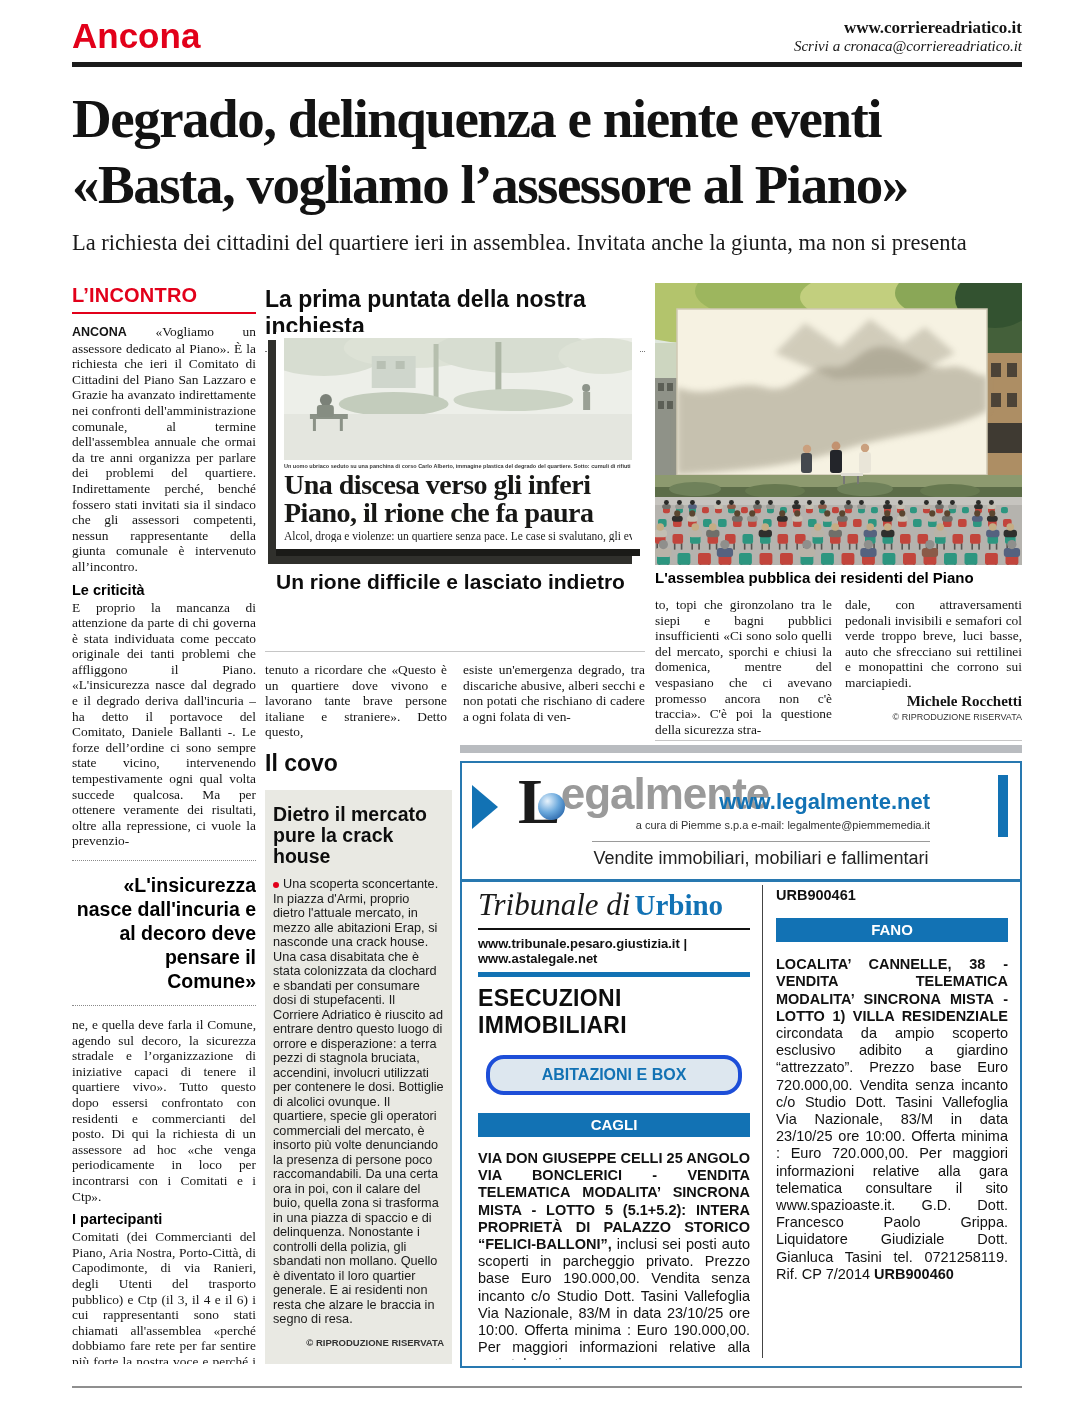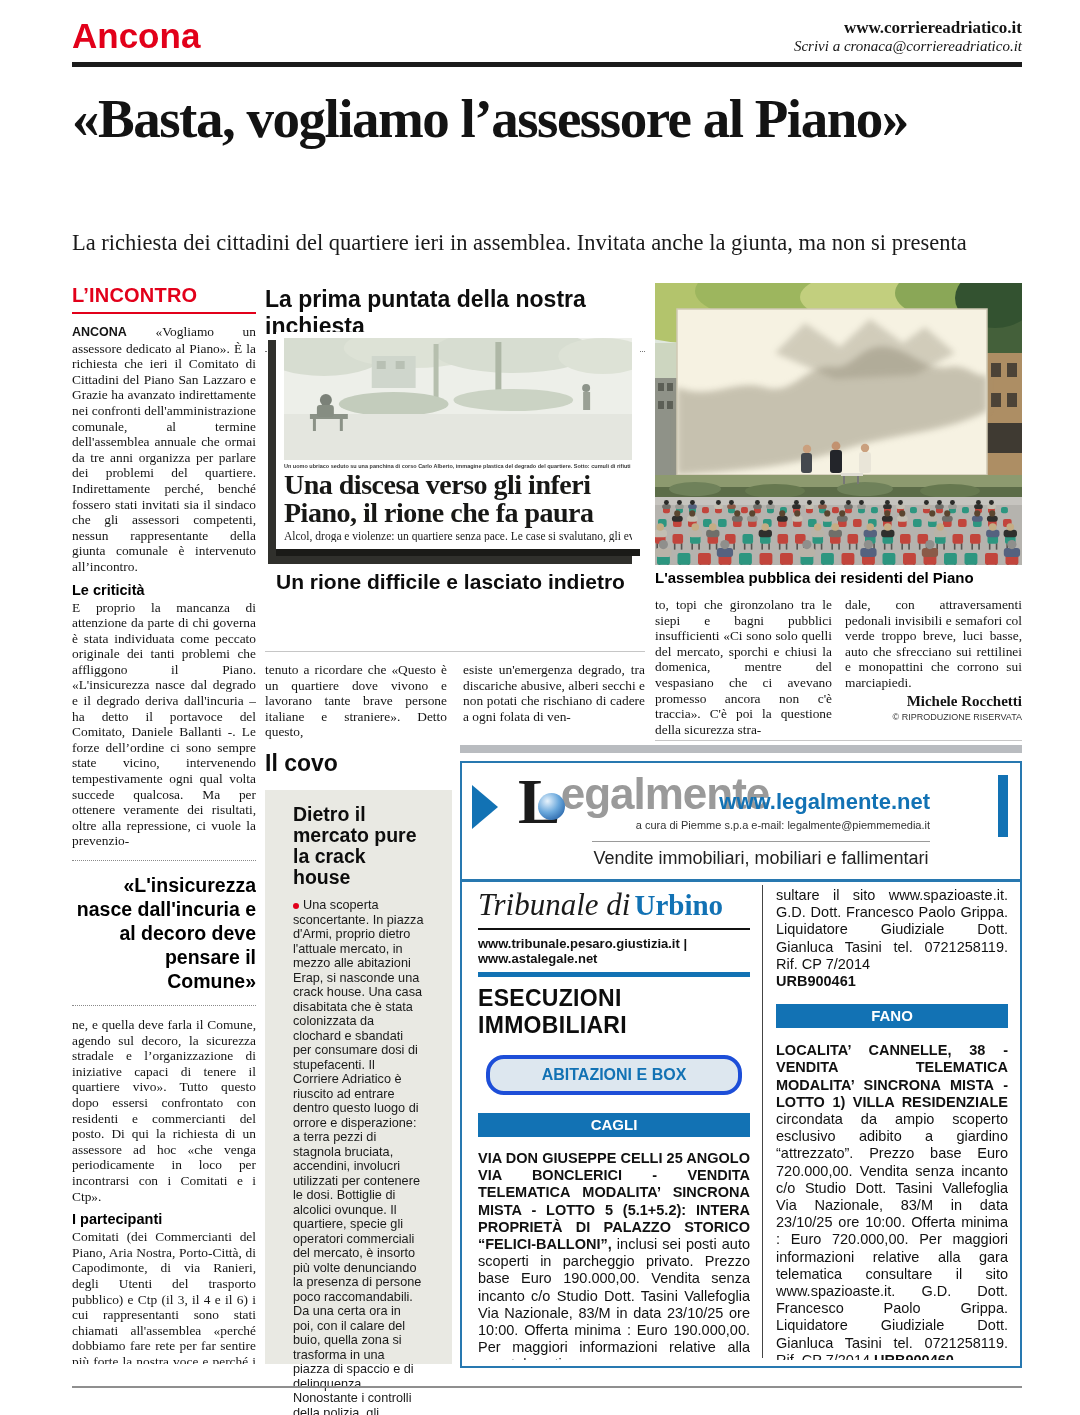--- a/index.html
+++ b/index.html
@@ -36,20 +36,21 @@
 <div class="page">
 
   <div class="blk sans b" style="left:72px;top:16px;font-size:35px;color:#e2001a;">Ancona</div>
   <div class="blk" style="right:58px;top:18px;text-align:right;">
     <div class="b" style="font-size:17px;">www.corriereadriatico.it</div>
     <div style="font-size:15px;font-style:italic;">Scrivi a cronaca@corriereadriatico.it</div>
   </div>
   <div class="blk" style="left:72px;top:62px;width:950px;height:5px;background:#1b1b1b;"></div>
 
   <div class="blk b" style="left:72px;top:86px;width:952px;font-size:55px;line-height:66px;letter-spacing:-1.5px;color:#131313;">
+    <div>Degrado, delinquenza e niente eventi</div>
     <div>«Basta, vogliamo l’assessore al Piano»</div>
   </div>
   <div class="blk" style="left:72px;top:230px;width:952px;font-size:22.5px;color:#1a1a1a;">La richiesta dei cittadini del quartiere ieri in assemblea. Invitata anche la giunta, ma non si presenta</div>
 
   <div class="blk" style="left:72px;top:284px;width:184px;height:1080px;overflow:hidden;">
     <div class="kicker-red sans">L’INCONTRO</div>
     <div class="body just" style="margin-top:10px;">
       <span class="sans b" style="font-size:12.5px;">ANCONA</span>&nbsp;<span>«Vogliamo un assessore dedicato al Piano». È la richiesta che ieri il Comitato di Cittadini del Piano San Lazzaro e Grazie ha avanzato indirettamente nei confronti dell'amministrazione comunale, al termine dell'assemblea annuale che ormai da tre anni organizza per parlare dei problemi del quartiere. Indirettamente perché, benché fossero stati invitati sia il sindaco che gli assessori competenti, nessun rappresentante della giunta comunale è intervenuto all’incontro.</span>
     </div>
     <div class="subhead sans">Le criticità</div>
@@ -94,21 +95,21 @@
   </div>
 
   <div class="blk sans b" style="left:276px;top:570px;width:366px;font-size:21px;color:#0d0d0d;">Un rione difficile e lasciato indietro</div>
 
   <div class="blk rule" style="left:265px;top:651px;width:380px;"></div>
 
   <div class="blk body just" style="left:265px;top:662px;width:182px;height:80px;overflow:hidden;">tenuto a ricordare che «Questo è un quartiere dove vivono e lavorano tante brave persone italiane e straniere». Detto questo,</div>
   <div class="blk body just" style="left:463px;top:662px;width:182px;height:80px;overflow:hidden;">esiste un'emergenza degrado, tra discariche abusive, alberi secchi e non potati che rischiano di cadere a ogni folata di ven-</div>
 
   <div class="blk sans b" style="left:265px;top:750px;font-size:23px;color:#0d0d0d;">Il covo</div>
-  <div class="blk graybox" style="left:265px;top:790px;width:187px;height:574px;box-sizing:border-box;padding:14px 28px;">
+  <div class="blk graybox" style="left:265px;top:790px;width:187px;height:574px;box-sizing:border-box;padding:14px 8px;">
     <div class="sans b" style="font-size:19.5px;line-height:21px;margin-bottom:10px;color:#0d0d0d;">Dietro il mercato pure la crack house</div>
     <div class="sans" style="font-size:12.7px;line-height:14.5px;color:#1a1a1a;">
       <span class="dot" style="width:6px;height:6px;"></span><span>Una scoperta sconcertante. In piazza d'Armi, proprio dietro l'attuale mercato, in mezzo alle abitazioni Erap, si nasconde una crack house. Una casa disabitata che è stata colonizzata da clochard e sbandati per consumare dosi di stupefacenti. Il Corriere Adriatico è riuscito ad entrare dentro questo luogo di orrore e disperazione: a terra pezzi di stagnola bruciata, accendini, involucri utilizzati per contenere le dosi. Bottiglie di alcolici ovunque. Il quartiere, specie gli operatori commerciali del mercato, è insorto più volte denunciando la presenza di persone poco raccomandabili. Da una certa ora in poi, con il calare del buio, quella zona si trasforma in una piazza di spaccio e di delinquenza. Nonostante i controlli della polizia, gli sbandati non mollano. Quello è diventato il loro quartier generale. E ai residenti non resta che alzare le braccia in segno di resa.</span>
     </div>
     <div class="copyr sans" style="margin-top:10px;">© RIPRODUZIONE RISERVATA</div>
   </div>
 
   <div class="blk" style="left:655px;top:283px;width:367px;height:282px;">
     <svg viewBox="0 0 367 282" style="width:367px;height:282px;display:block;">
       <defs>
@@ -475,21 +476,20 @@
       <div class="sans b" style="font-size:23px;letter-spacing:.3px;margin-top:8px;color:#0d0d0d;">ESECUZIONI IMMOBILIARI</div>
       <div class="pill sans" style="margin:16px 8px 0 8px;">ABITAZIONI E BOX</div>
       <div class="bluebar sans" style="margin-top:18px;">CAGLI</div>
       <div class="sans adtext" style="margin-top:13px;">
         <span class="b">VIA DON GIUSEPPE CELLI 25 ANGOLO VIA BONCLERICI - VENDITA TELEMATICA MODALITA’ SINCRONA MISTA - LOTTO 5 (5.1+5.2): INTERA PROPRIETÀ DI PALAZZO STORICO “FELICI-BALLONI”,</span><span> inclusi sei posti auto scoperti in parcheggio privato. Prezzo base Euro 190.000,00. Vendita senza incanto c/o Studio Dott. Tasini Vallefoglia Via Nazionale, 83/M in data 23/10/25 ore 10:00. Offerta minima : Euro 190.000,00. Per maggiori informazioni relative alla gara telematica con-</span>
       </div>
     </div>
 
     <div style="position:absolute;left:314px;top:124px;width:232px;bottom:6px;overflow:hidden;">
       <div class="sans adtext">
-        <span>sultare il sito www.spazioaste.it. G.D. Dott. Francesco Paolo Grippa. Liquidatore Giudiziale Dott. Gianluca Tasini tel. 0721258119. Rif. CP 7/2014</span>
         <span class="b" style="display:block;">URB900461</span>
       </div>
       <div class="bluebar sans" style="margin:14px 0;">FANO</div>
       <div class="sans adtext">
         <span class="b">LOCALITA’ CANNELLE, 38 - VENDITA TELEMATICA MODALITA’ SINCRONA MISTA - LOTTO 1) VILLA RESIDENZIALE</span><span> circondata da ampio scoperto esclusivo adibito a giardino “attrezzato”. Prezzo base Euro 720.000,00. Vendita senza incanto c/o Studio Dott. Tasini Vallefoglia Via Nazionale, 83/M in data 23/10/25 ore 10:00. Offerta minima : Euro 720.000,00. Per maggiori informazioni relative alla gara telematica consultare il sito www.spazioaste.it. G.D. Dott. Francesco Paolo Grippa. Liquidatore Giudiziale Dott. Gianluca Tasini tel. 0721258119. Rif. CP 7/2014 </span><span class="b">URB900460</span>
       </div>
     </div>
   </div>
 
   <div class="blk" style="left:72px;top:1386px;width:950px;height:2px;background:#8f8f8f;"></div>

